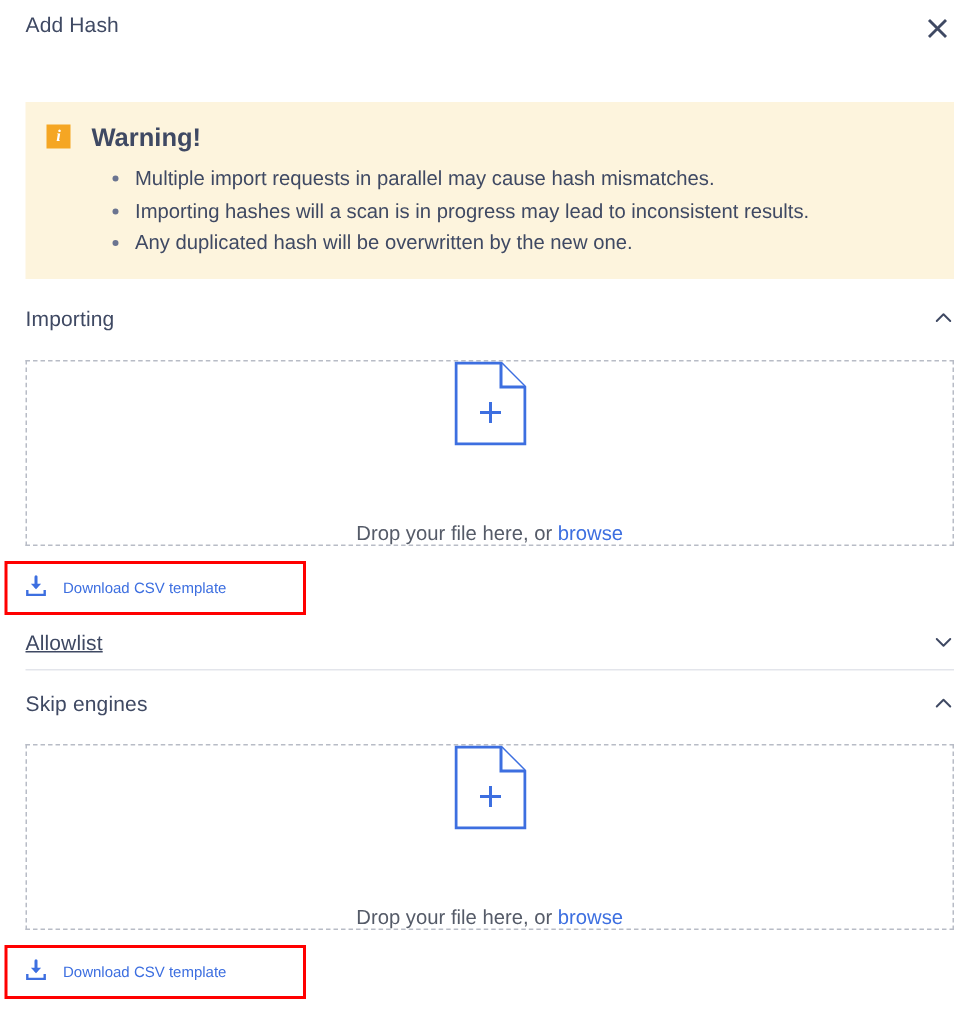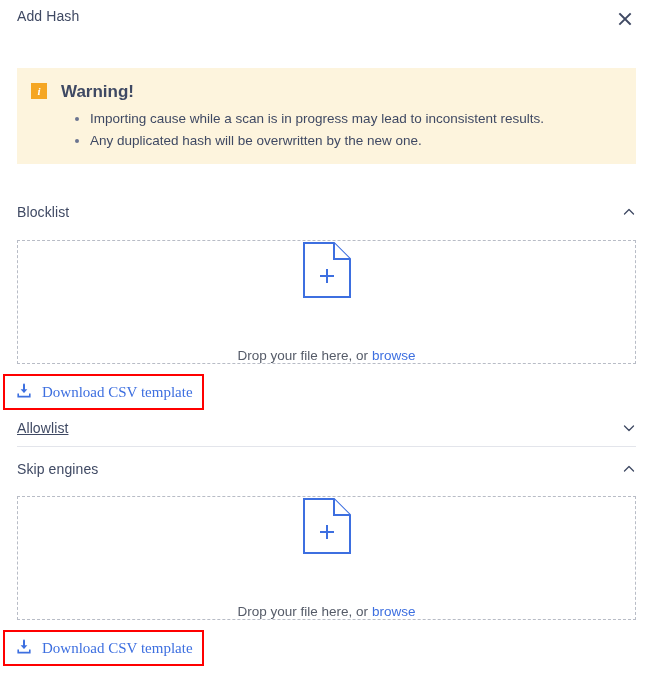--- a/index.html
+++ b/index.html
@@ -167,23 +167,23 @@
     display: flex;
     align-items: center;
     gap: 10px;
     margin-left: 11px;
     cursor: pointer;
     background: none;
     border: none;
     padding: 0;
   }
   .csv-label {
-    font-size: 15px;
+    font-size: 10px;
     color: #3d6fe0;
-    font-family: Liberation Serif, serif;
+    font-family: Liberation Sans, sans-serif;
   }
   .dl-icon { display: block; }
 </style>
 </head>
 <body>
 
 <div class="modal-header">
   <div class="modal-title">Add Hash</div>
   <button class="close-btn">
     <span>
@@ -193,27 +193,28 @@
     </span>
   </button>
 </div>
 
 <div class="warning-box">
   <div class="warning-head">
     <div class="warn-icon">i</div>
     <div class="warn-title">Warning!</div>
   </div>
   <ul class="warn-list">
-    <li>Importing cause while a scan is in progress may lead to inconsistent results.</li>
+    <li>Multiple import requests in parallel may cause hash mismatches.</li>
+    <li>Importing hashes will a scan is in progress may lead to inconsistent results.</li>
     <li>Any duplicated hash will be overwritten by the new one.</li>
   </ul>
 </div>
 
 <div class="section-header" style="top:198px;">
-  <span class="section-title">Blocklist</span>
+  <span class="section-title">Importing</span>
   <span>
     <svg class="chevron" viewBox="0 0 14 14">
       <path d="M2.5 9 L7 4.5 L11.5 9" stroke="#3f4963" stroke-width="1.3" fill="none" stroke-linecap="round" stroke-linejoin="round"></path>
     </svg>
   </span>
 </div>
 
 <div class="dropzone" style="top:240px; height:124px;">
   <span class="file-icon">
     <svg width="48" height="56" viewBox="0 0 48 56">

